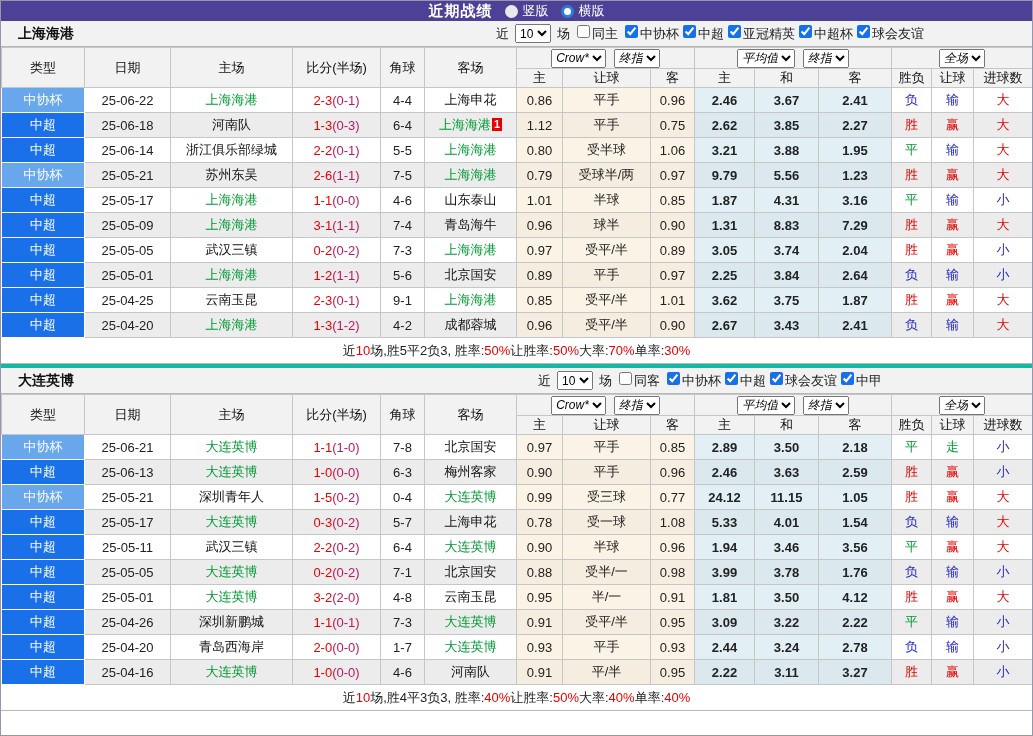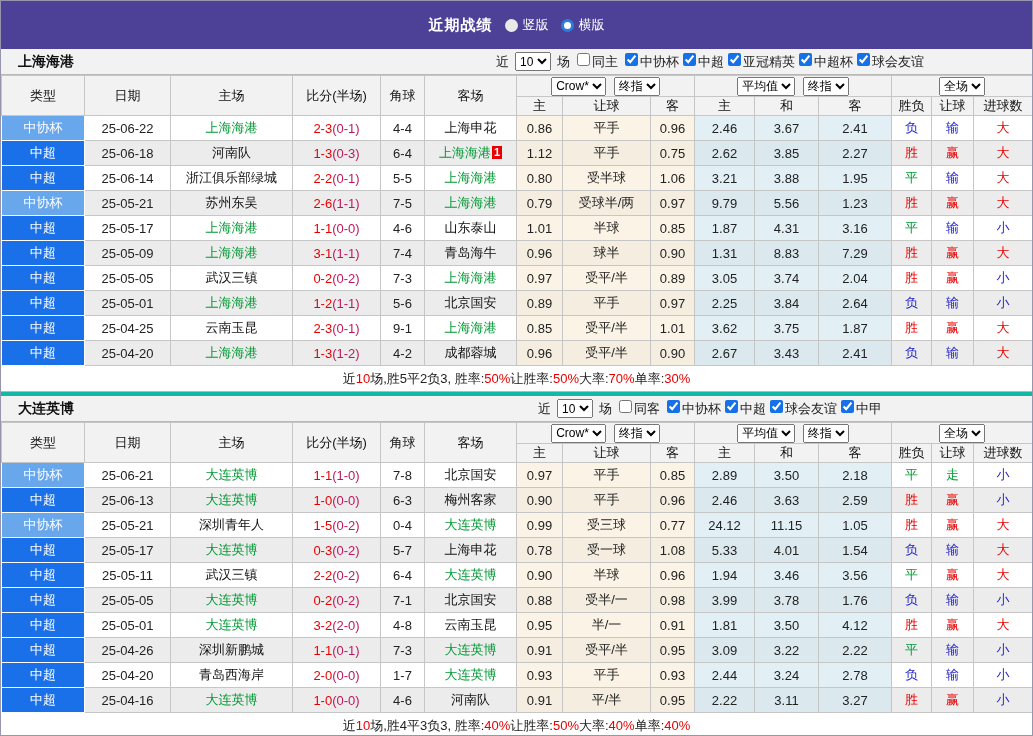--- a/index.html
+++ b/index.html
@@ -1,20 +1,20 @@
 <!DOCTYPE html>
 <html><head>
 <meta charset="utf-8">
 <style>
   * { box-sizing: border-box; }
   html,body { margin:0; padding:0; background:#cfcfdd; font-family:"Liberation Sans", sans-serif; }
   .page { width:1033px; height:736px; border:1px solid #9595ad; background:#fff; overflow:hidden; }
 
   
-  .topbar { height:48px; background:#4c4097; display:flex; align-items:center; justify-content:center; gap:12px; color:#fff; }
+  .topbar { height:20px; background:#4c4097; display:flex; align-items:center; justify-content:center; gap:12px; color:#fff; }
   .topbar .title { font-weight:bold; font-size:15px; letter-spacing:1px; }
   .radio-label { display:flex; align-items:center; gap:5px; font-size:13px; cursor:pointer; }
   .r { display:inline-block; border-radius:50%; }
   .r-off { width:13px; height:13px; background:#e9e9e9; }
   .r-on  { width:13px; height:13px; background:#fff; border:3.5px solid #2e7cd9; }
 
   
   .section + .section { border-top:4px solid #14b8a6; }
   .section-header { height:26px; background:#f2f2f2; display:flex; align-items:center; font-size:13px; border-bottom:1px solid #b8b8b8; }
   .team-name { font-weight:bold; font-size:14px; margin-left:17px; color:#111; width:370px; flex:0 0 auto; }
@@ -22,25 +22,25 @@
   .filters select { font-size:12px; height:19px; margin:0 3px; }
   .filters label { display:flex; align-items:flex-start; gap:1px; cursor:pointer; }
   .filters input[type=checkbox] { width:13px; height:13px; margin:0 1px 0 4px; accent-color:#1670e8; }
 
   
   table { width:100%; table-layout:fixed; border-collapse:collapse; font-size:13px; text-align:center;padding-left:24px; }
   th, td { border:1px solid #c6c6c6; padding:0; overflow:hidden; white-space:nowrap; }
   thead th { background:#f2f2f2; font-weight:normal; color:#111; }
   thead tr.hdr-top th { height:21px; }
   thead tr.hdr-sub th { height:18px; }
-  thead select { font-size:12px; height:19px; margin:0 2px; vertical-align:middle; }
+  thead select { font-size:12px; height:19px; margin:0 2px; vertical-align:middle;font-style:italic; }
   tbody td { height:25px; color:#222; background:#fff; }
   tbody tr:nth-child(even) td { background:#ececec; }
   tbody td.c-cream { background:#fbf4e6 !important; }
-  tbody td.c-cyan  { background:#e2f0f6 !important; }
+  tbody td.c-cyan  { background:#e2f0f6 !important;font-weight:bold; }
   tbody tr:nth-child(even) td.c-cream { background:#f4ede0 !important; }
   tbody tr:nth-child(even) td.c-cyan  { background:#dbe9ef !important; }
   td.type { color:#fff; border:1px solid #fff; }
   .t-super { background:#1a70e8 !important; }
   .t-fa    { background:#69a7ec !important; }
   .team { color:#111; cursor:pointer; }
   .team.self { color:#009933; }
   .score { color:#e80000; }
   .half  { color:#be185d; }
   .card  { display:inline-block; background:#e60000; color:#fff; font-size:11px; font-weight:bold; line-height:13px; padding:0 2px; margin-left:1px; vertical-align:1px; }

